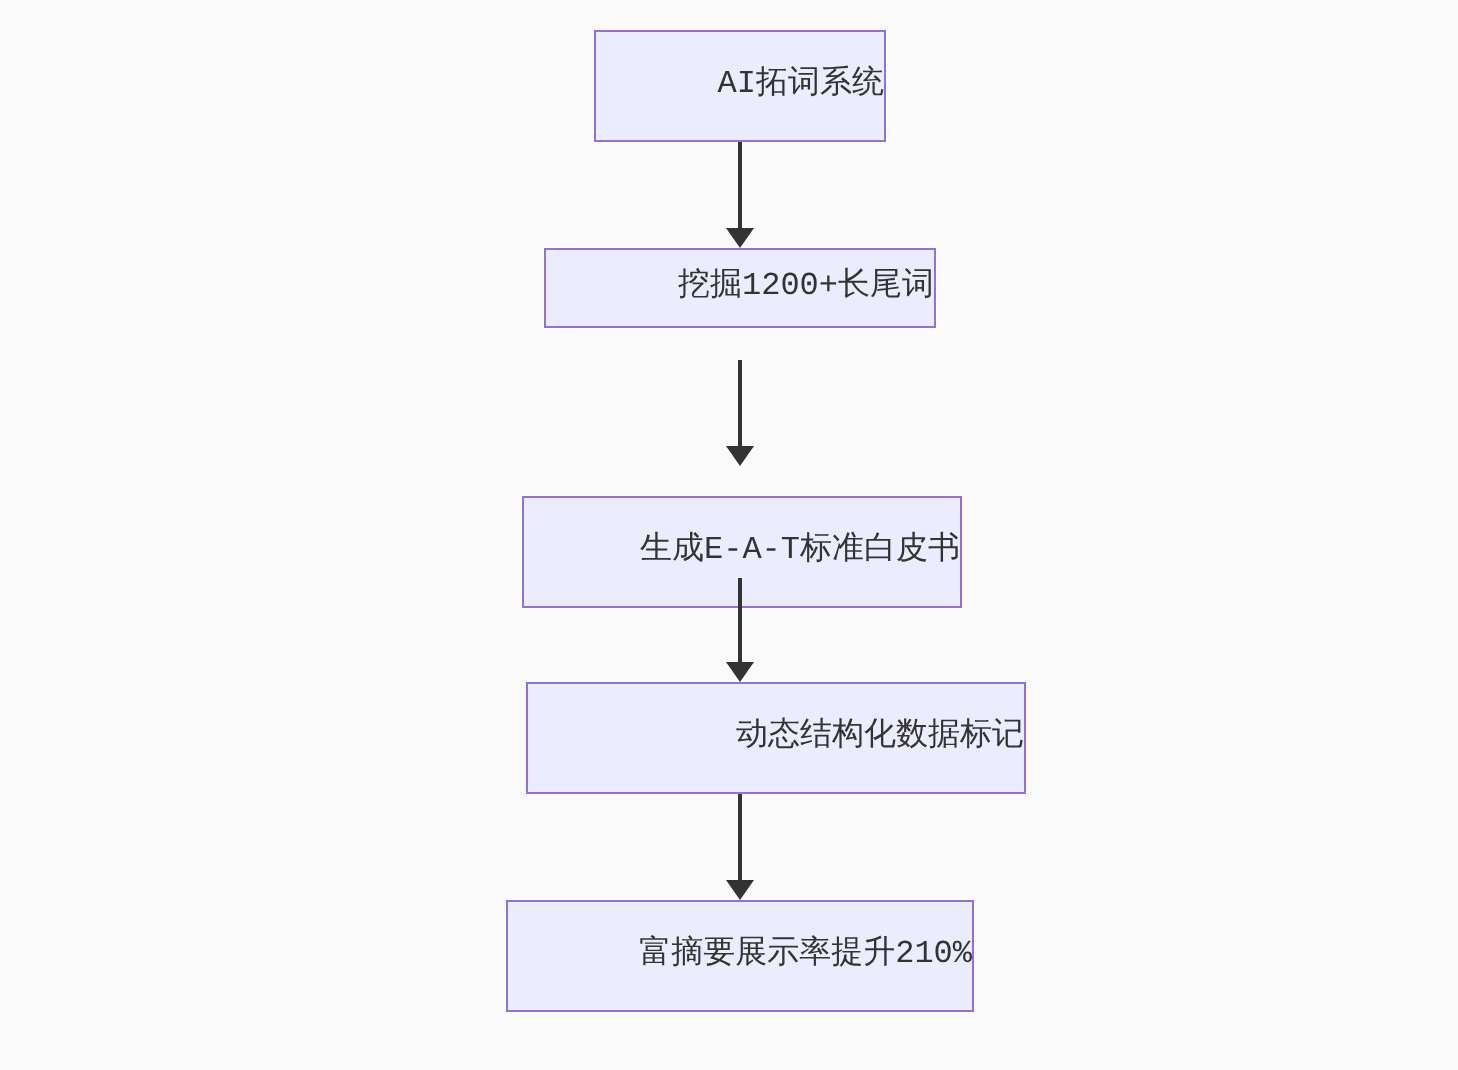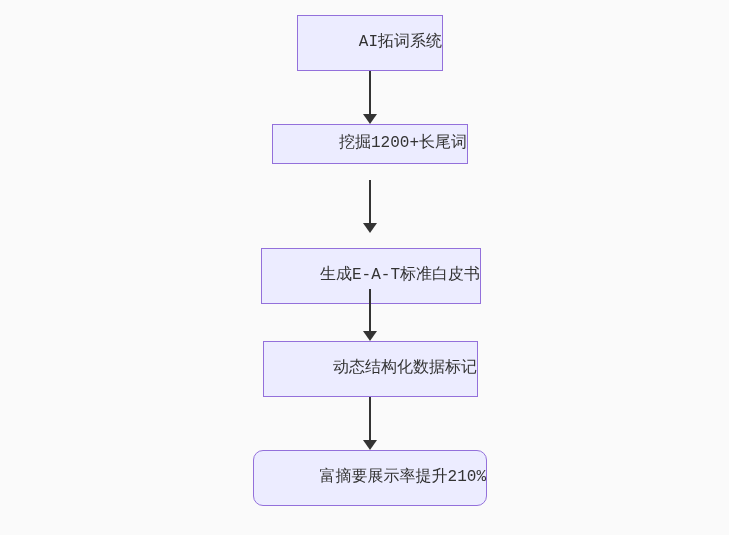--- a/index.html
+++ b/index.html
@@ -24,22 +24,22 @@
     display: flex;
     align-items: center;
     justify-content: flex-end;
     text-align: center;
     line-height: 1.2;
     font-family: Liberation Mono, monospace;
   }
   .node-a { left: 297px; top: 15px;  width: 146px; height: 56px; }
   .node-b { left: 272px; top: 124px; width: 196px; height: 40px; }
   .node-c { left: 261px; top: 248px; width: 220px; height: 56px; }
-  .node-d { left: 263px; top: 341px; width: 215px; height: 56px; }
-  .node-e { left: 253px; top: 450px; width: 234px; height: 56px; border-radius: 10px; }
+  .node-d { left: 263px; top: 341px; width: 250px; height: 56px; }
+  .node-e { left: 253px; top: 450px; width: 234px; height: 56px; }
   .edge {
     position: absolute;
     left: 363px;
     width: 14px;
     display: flex;
     flex-direction: column;
     align-items: center;
   }
   .edge-1 { top: 71px;  height: 53px; }
   .edge-2 { top: 180px; height: 53px; }

